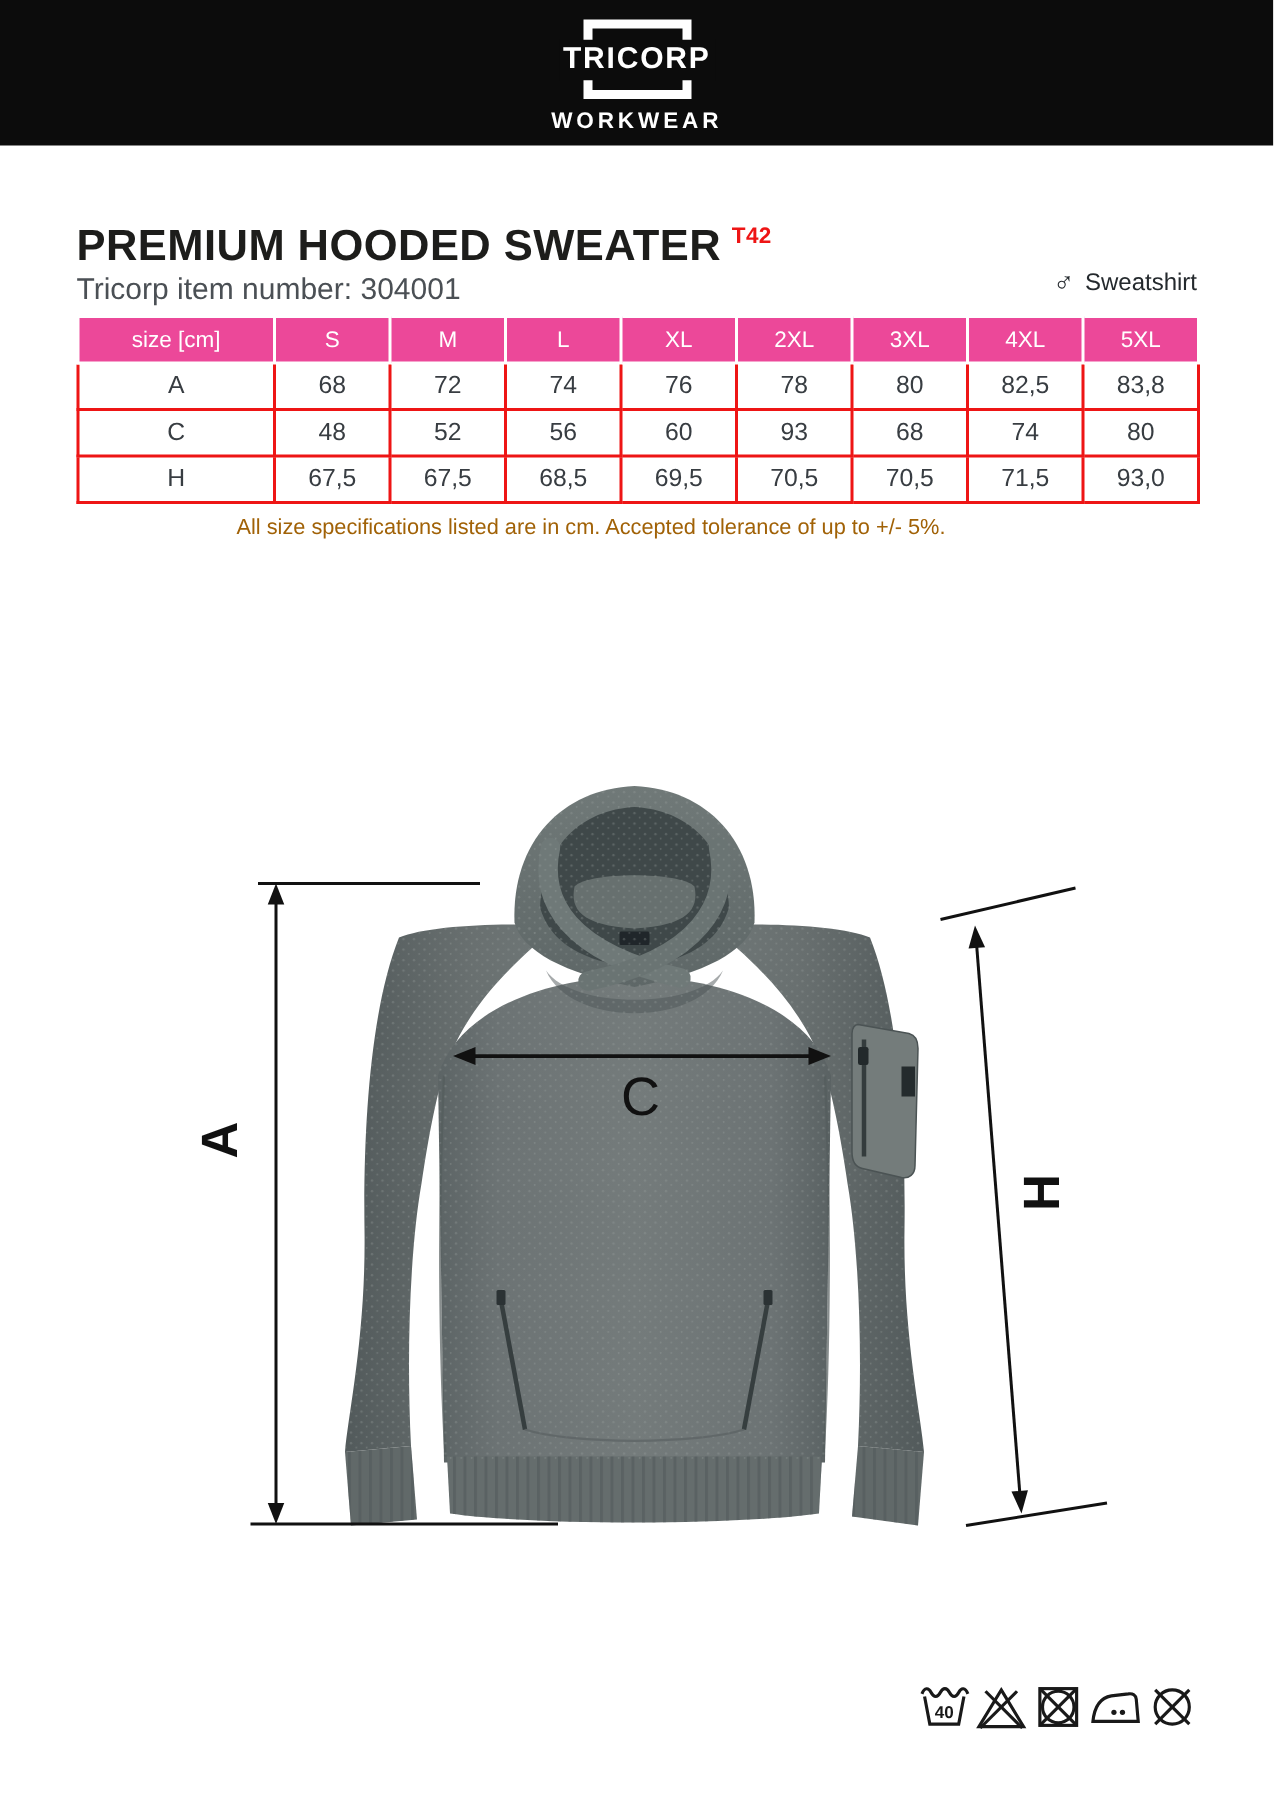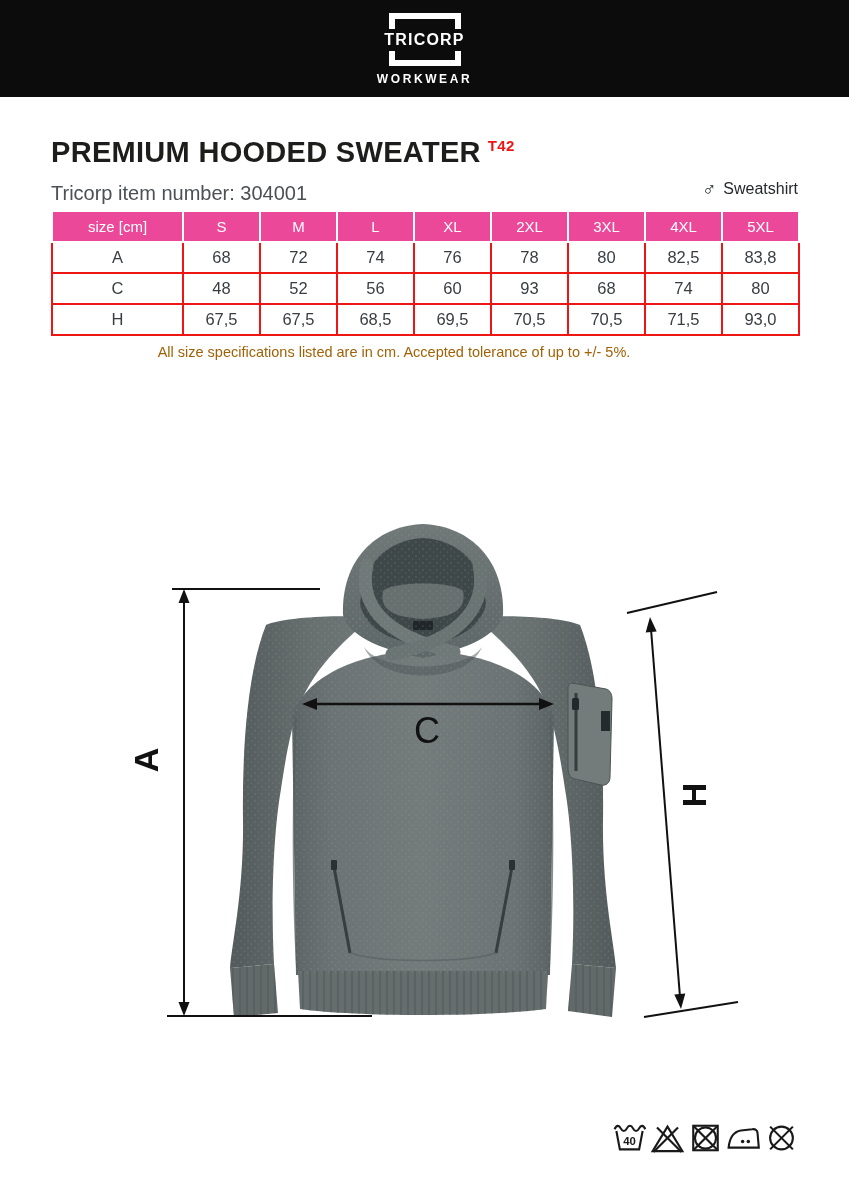--- a/index.html
+++ b/index.html
@@ -4,27 +4,27 @@
 <style>
   html,body { margin:0; padding:0; background:#ffffff; }
   .page { position:relative; width:849px; height:1200px; background:#fff; overflow:hidden;
           font-family:"Liberation Sans","DejaVu Sans",sans-serif; }
 
   
   .topbar { position:absolute; left:0; top:0; width:849px; height:97px; background:#0c0c0c; }
   .logo { position:absolute; left:50%; top:13px; transform:translateX(-50%); width:72px; height:53px; }
   .logo-frame { position:absolute; left:0; top:0; right:0; bottom:0; border:6px solid #ffffff; }
   .logo-word { position:absolute; top:50%; left:50%; transform:translate(-50%,-50%);
-               background:#0c0c0c; color:#fff; font-weight:700; font-size:16px;
+               background:#0c0c0c; color:#fff; font-weight:700; font-size:20px;
                letter-spacing:1.2px; padding:2px 3px; white-space:nowrap; }
   .logo-sub { position:absolute; top:72px; left:50%; transform:translateX(-50%);
-              color:#fff; font-size:12px; font-weight:700; letter-spacing:2.6px; white-space:nowrap; }
-
-  
-  .title { position:absolute; left:51px; top:136px; margin:0; font-size:29px; font-weight:800;
+              color:#fff; font-size:15px; font-weight:700; letter-spacing:2.6px; white-space:nowrap; }
+
+  
+  .title { position:absolute; left:51px; top:148px; margin:0; font-size:29px; font-weight:800;
            color:#1d1d1b; letter-spacing:0.3px; white-space:nowrap; }
   .title .code { color:#ee1515; font-size:15px; font-weight:800; vertical-align:11px; margin-left:7px; }
   .item-number { position:absolute; left:51px; top:182px; font-size:20px; color:#4b5055; }
   .gender { position:absolute; right:51px; top:179px; font-size:16px; color:#24292d;
             display:flex; align-items:center; gap:7px; }
   .gender .sym { font-size:19px; font-weight:600; line-height:1; }
 
   
   table.sizes { position:absolute; left:51px; top:210px; width:747px;
                 border-collapse:collapse; table-layout:fixed; }

